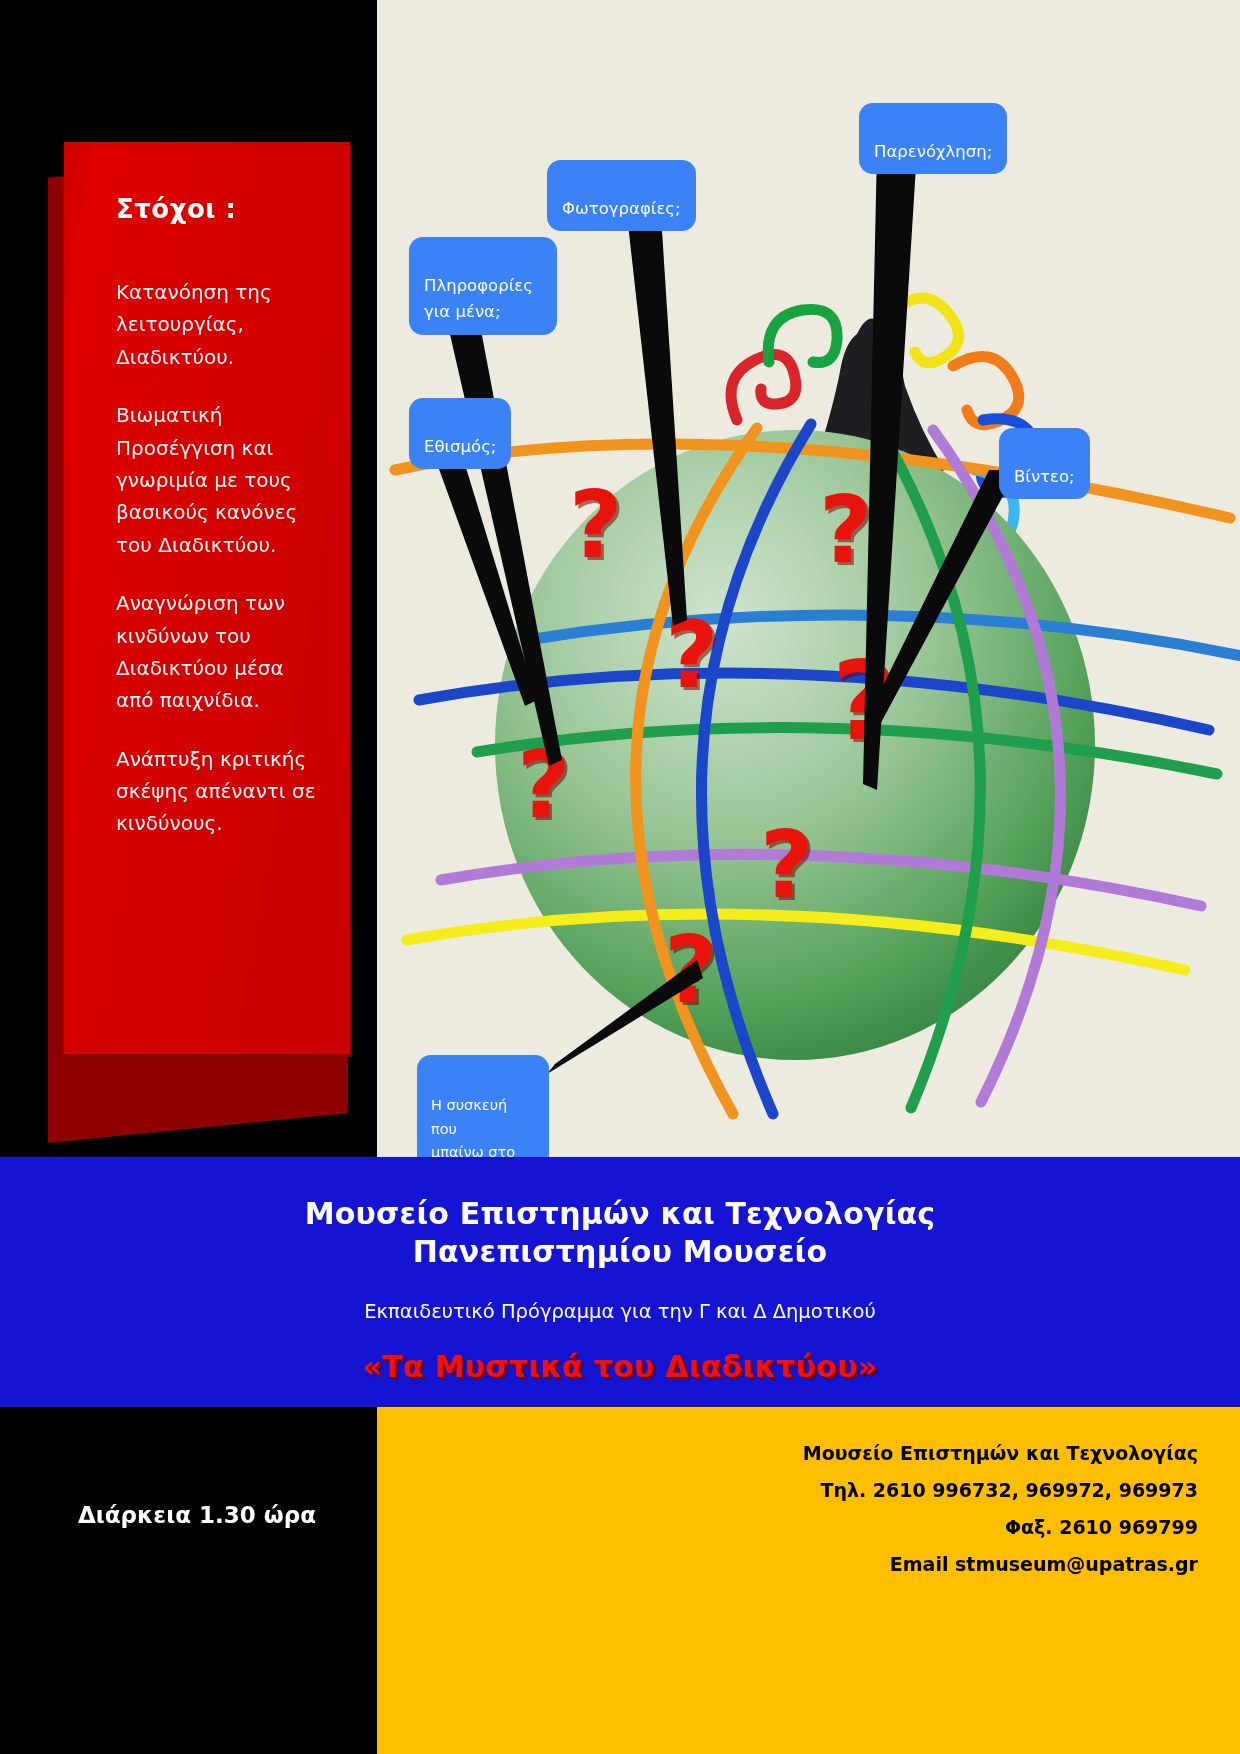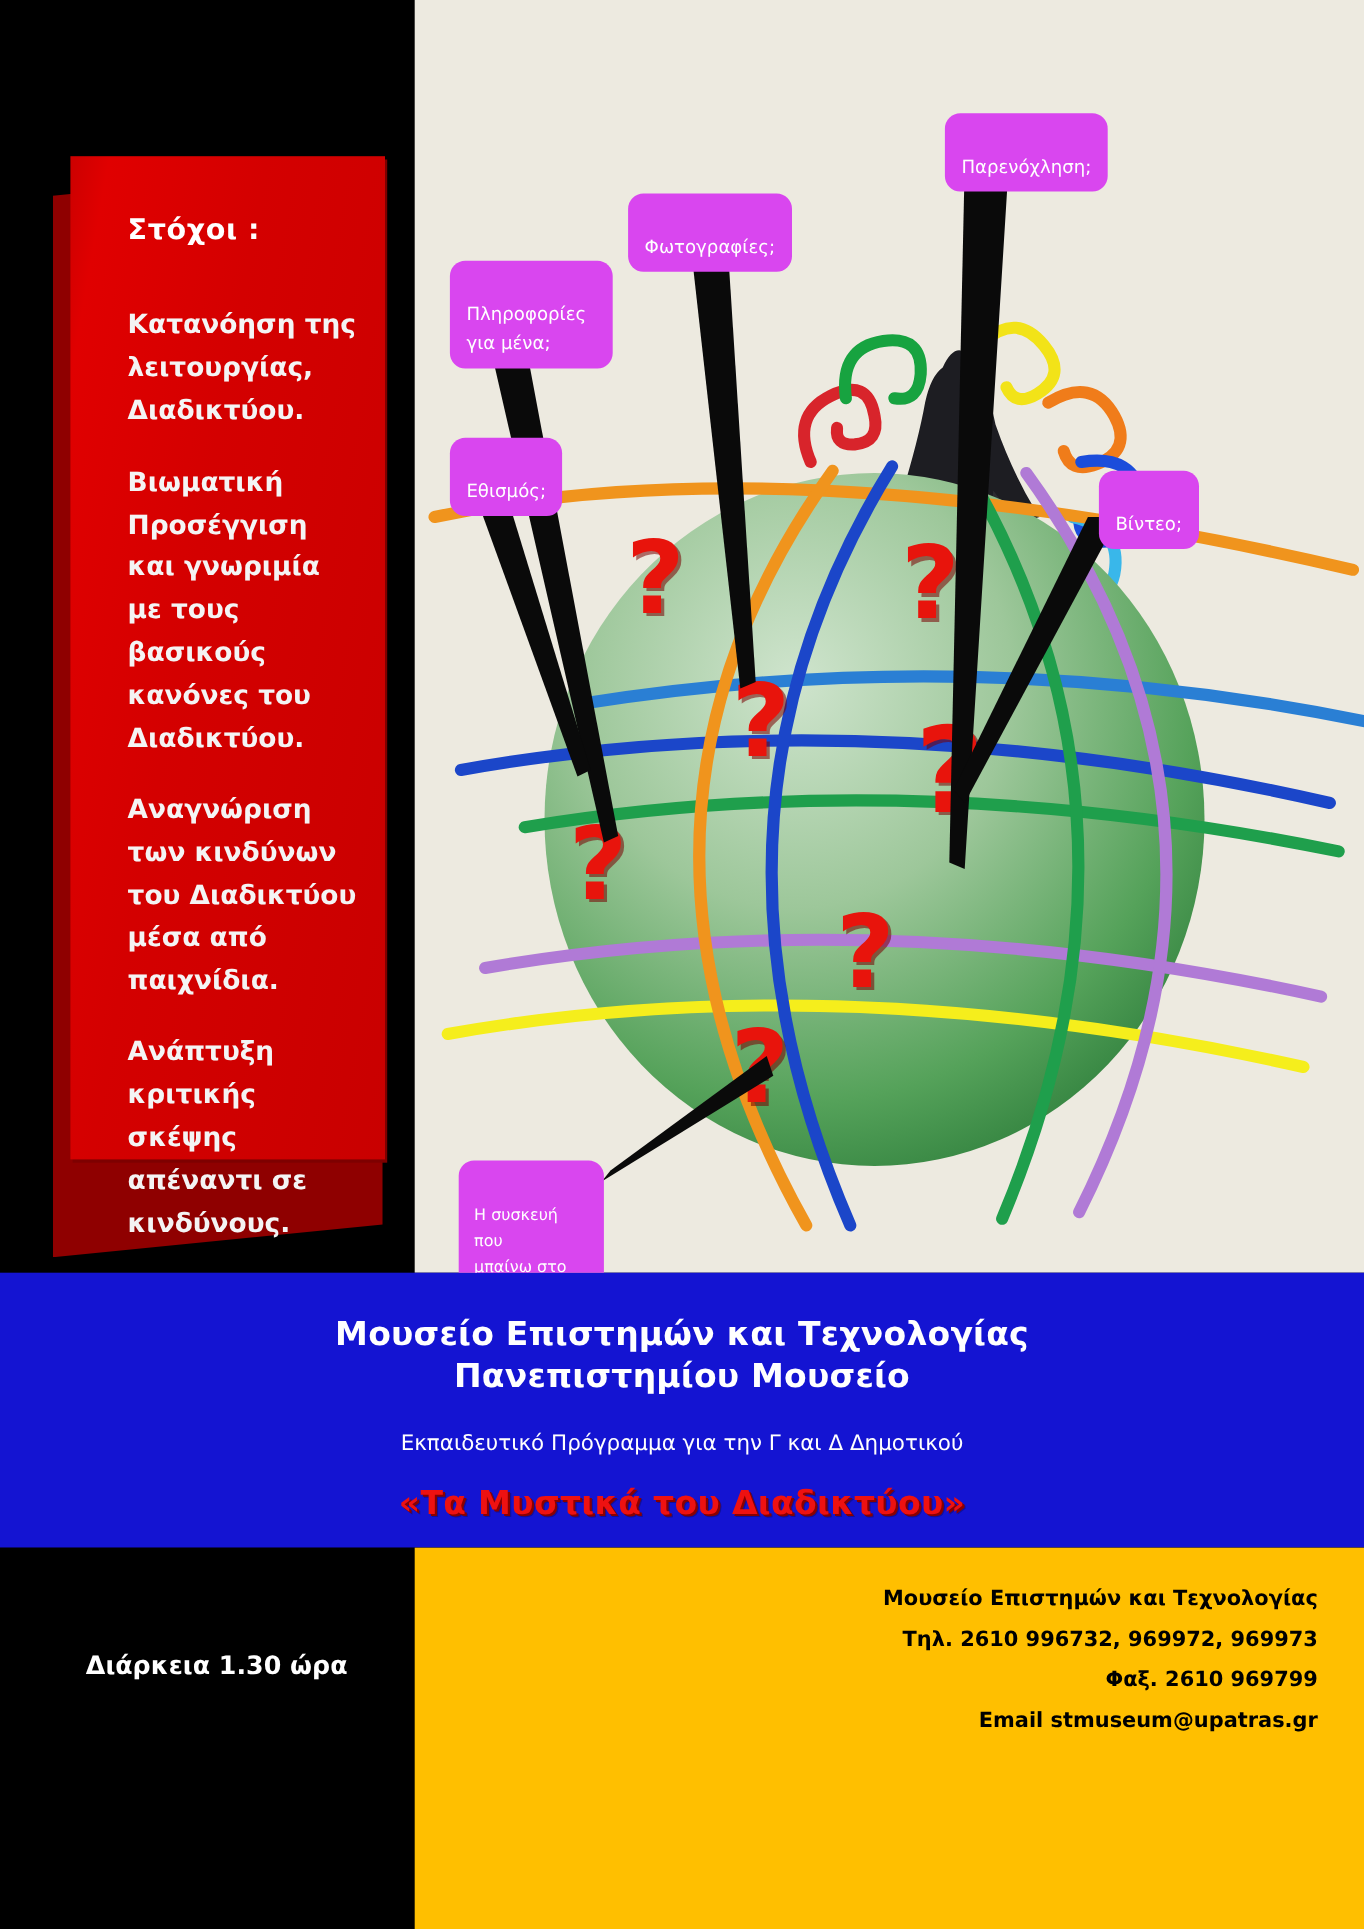--- a/index.html
+++ b/index.html
@@ -30,33 +30,33 @@
     position:absolute; left:64px; top:142px; width:286px; height:912px;
     background:linear-gradient(100deg,#cc0000 0%, #e00000 8%, #d40000 40%, #c90000 100%);
     box-shadow: 2px 3px 0 #7e0000;
   }
   .red-card-inner{ padding:52px 26px 10px 52px; }
   .obj-title{
     color:#fff; font-size:26px; font-weight:bold; letter-spacing:.5px;
     margin-bottom:52px;
   }
   .obj-p{
-    color:#f4f4f4; font-size:24px; line-height:1.62; margin-bottom:26px;
-    font-weight:700;
+    color:#f4f4f4; font-size:20px; line-height:1.62; margin-bottom:26px;
+    font-weight:400;
   }
 
   
   .globe-wrap{ position:absolute; left:0; top:0; width:863px; height:1157px; }
 
   
   .burst{ position:absolute; left:330px; top:270px; width:360px; height:330px; }
 
   
   .bubble{
-    position:absolute; background:#d946ef; color:#fff;
+    position:absolute; background:#3b82f6; color:#fff;
     border-radius:14px; padding:9px 15px;
     font-size:16.5px; line-height:1.62; white-space:pre-line;
     z-index:30; font-family:"DejaVu Sans","Liberation Sans",sans-serif;
   }
   .bubble.small{ font-size:14.5px; padding:16px 14px; }
 
   
   .stem{ position:absolute; z-index:25; }
 
   
@@ -186,21 +186,21 @@
       <polygon points="612,470 640,470 500,730 490,718" fill="#0a0a0a"></polygon>
 
       <polygon points="170,1074 178,1064 320,960 326,978" fill="#0a0a0a"></polygon>
     </svg>
 
     <div class="bubble" style="left:32px; top:237px; width:148px;">
       <span>Πληροφορίες
 για μένα;</span>
     </div>
 
-    <div class="bubble" style="left:170px; top:176px;margin-left:24px;">
+    <div class="bubble" style="left:170px; top:160px;">
       <span>Φωτογραφίες;</span>
     </div>
 
     <div class="bubble" style="left:482px; top:103px;">
       <span>Παρενόχληση;</span>
     </div>
 
     <div class="bubble" style="left:32px; top:398px;">
       <span>Εθισμός;</span>
     </div>

